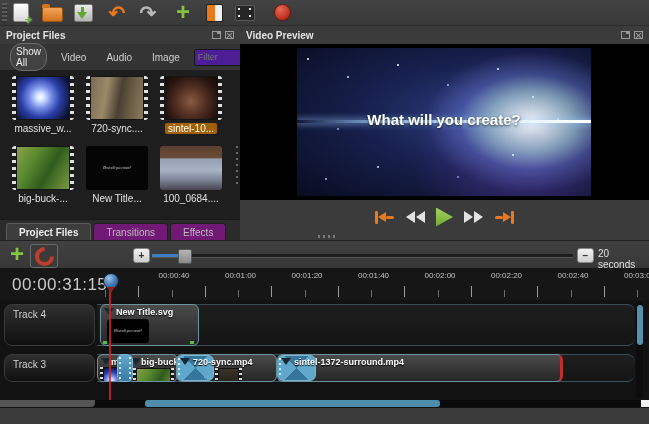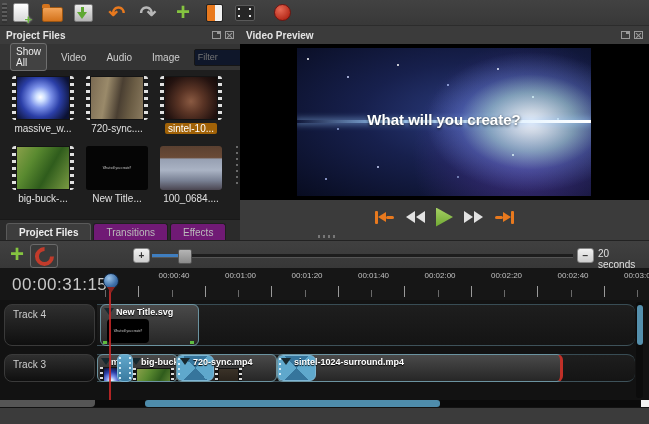--- a/index.html
+++ b/index.html
@@ -34,23 +34,23 @@
   .panels{position:absolute;left:0;top:26px;width:649px;height:214px;}
   .panel-header{height:18px;display:flex;align-items:center;padding:0 6px;color:#e4e4e4;font-size:10px;font-weight:bold;}
   .dock-btns{margin-left:auto;display:flex;gap:4px;}
   .dock-btn{width:9px;height:8px;border:1px solid #9a9a9a;position:relative;box-sizing:border-box;}
   .dock-btn.float::after{content:"";position:absolute;top:0;right:0;width:3px;height:2px;background:#9a9a9a;}
   .dock-btn.close::before{content:"";position:absolute;left:0;top:2.5px;width:7px;height:1px;background:#9a9a9a;transform:rotate(45deg);}
   .dock-btn.close::after{content:"";position:absolute;left:0;top:2.5px;width:7px;height:1px;background:#9a9a9a;transform:rotate(-45deg);}
 
   .left-panel{position:absolute;left:0;top:0;width:240px;height:214px;background:#3b3b3b;}
   .filter-row{height:26px;display:flex;align-items:center;gap:8px;padding:0 10px;background:#343434;}
-  .ftab{color:#cfcfcf;padding:2px 5px;border:1px solid transparent;border-radius:3px;cursor:default;}
+  .ftab{color:#cfcfcf;padding:2px 5px;border:1px solid transparent;border-radius:12px;cursor:default;}
   .ftab.active{background:#424242;border-color:#6e6e6e;color:#eee;}
-  .filter-input{width:42px;height:15px;background:#0f172a;border:1px solid #161616;color:#aaa;font-size:9px;padding:0 3px;border-radius:2px;font-family:"Liberation Sans",sans-serif;}
+  .filter-input{width:42px;height:15px;background:#4c1d95;border:1px solid #161616;color:#aaa;font-size:9px;padding:0 3px;border-radius:2px;font-family:"Liberation Sans",sans-serif;}
   .brush{width:14px;height:14px;position:relative;transform:rotate(-35deg);}
   .brush::before{content:"";position:absolute;left:4px;top:0;width:5px;height:7px;background:#d8d8d8;border-radius:1px 1px 3px 3px;}
   .brush::after{content:"";position:absolute;left:5.5px;top:7px;width:2px;height:6px;background:#8a8a8a;}
 
   .files-area{height:149px;background:#1e1e1e;display:flex;flex-wrap:wrap;padding:6px 2px 0 6px;box-sizing:border-box;align-content:flex-start;}
   .file{width:74px;height:70px;display:flex;flex-direction:column;align-items:center;}
   .thumb{width:62px;height:44px;border-radius:3px;overflow:hidden;position:relative;background:#141414;}
   .fs .sp{position:absolute;top:0;bottom:0;width:4px;background:repeating-linear-gradient(180deg,#e0e0e0 0 3px,#1a1a1a 3px 7px);z-index:2;}
   .fs .sp.l{left:0;} .fs .sp.r{right:0;}
   .fs .img{position:absolute;left:5px;right:5px;top:1px;bottom:1px;}
@@ -426,21 +426,21 @@
         <div class="cthumb" style="left:38px;top:13px;width:27px;height:29px">
           <i class="sp l"></i>
             <i class="sp r"></i>
             <div class="img img-dark"></div>
         </div>
       </div>
 
       <div class="clip clip-sintel" style="left:277px;width:286px;z-index:2">
         <div class="trx" style="left:-1px;width:39px"></div>
         <span class="chev"></span>
-        <span class="clip-label">sintel-1024-surround.mp4</span>
+        <span class="clip-label">sintel-1372-surround.mp4</span>
       </div>
     </div>
 
     <div class="v-scroll">
         <div class="v-thumb"></div>
       </div>
     <div class="h-scroll">
       <div class="h-left"></div>
       <div class="h-thumb"></div>
       <div class="resize-grip"></div>

